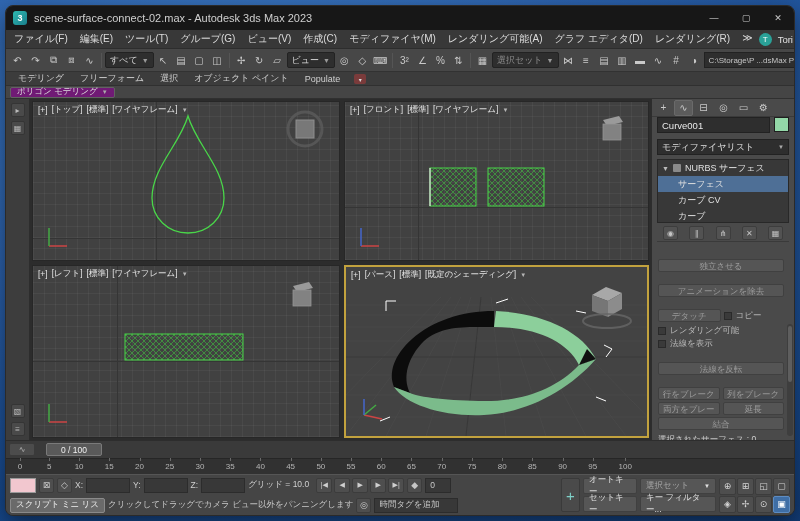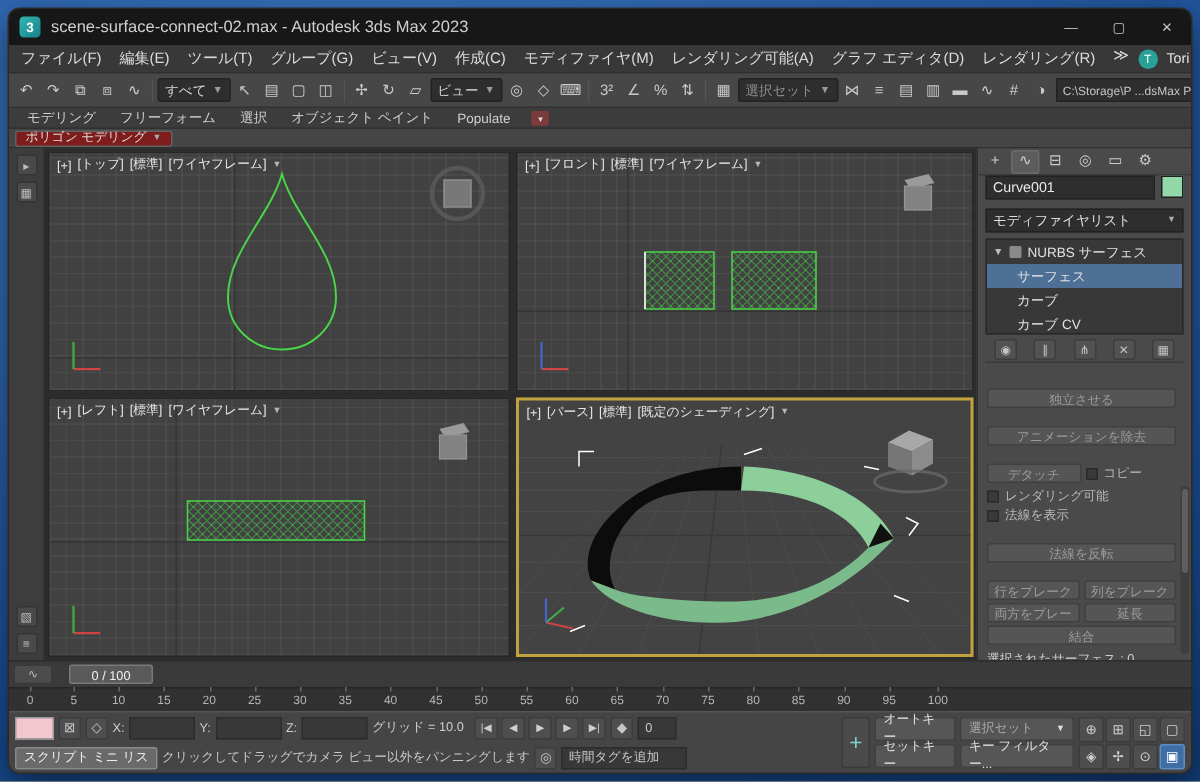--- a/index.html
+++ b/index.html
@@ -27,21 +27,21 @@
   .tsep{width:1px;height:15px;background:#383838;border-right:1px solid #555;margin:0 2px;flex:0 0 auto}
   .tdd{background:#2e2e2e;border:1px solid #222;color:#d5d5d5;font-size:9px;height:16px;display:inline-flex;align-items:center;gap:4px;padding:0 4px;border-radius:2px;flex:0 0 auto}
   .tdd .arr{font-size:7px;color:#999}
   .path-field{background:#2e2e2e;border:1px solid #222;color:#c5c5c5;font-size:8px;height:16px;display:inline-flex;align-items:center;padding:0 4px;width:106px;overflow:hidden;flex:0 0 auto}
 
   
   .ribbon-tabs{height:14px;background:#3c3c3c;border-bottom:1px solid #303030;display:flex;align-items:flex-end;color:#cfcfcf;font-size:9px;padding-left:4px;flex:0 0 auto}
   .rtab{padding:0 8px;height:13px;display:flex;align-items:center}
   .ribbon-extra{width:12px;height:10px;background:#7a3b3b;border-radius:2px;margin:0 0 1px 6px;display:flex;align-items:center;justify-content:center;color:#ddd;font-size:6px}
   .ribbon-sub{height:13px;background:#454545;border-bottom:1px solid #303030;display:flex;align-items:center;padding-left:4px;flex:0 0 auto}
-  .poly-btn{background:#7f1d1d;border:1px solid #626262;border-radius:2px;color:#ddd;font-size:8.5px;height:11px;display:flex;align-items:center;padding:0 6px;gap:4px}
+  .poly-btn{background:#701a75;border:1px solid #626262;border-radius:2px;color:#ddd;font-size:8.5px;height:11px;display:flex;align-items:center;padding:0 6px;gap:4px}
 
   
   .main{flex:1;display:flex;min-height:0}
   .left-strip{width:24px;background:#3d3d3d;border-right:1px solid #2d2d2d;display:flex;flex-direction:column;align-items:center;padding:4px 0;gap:4px}
   .strip-icon{width:14px;height:14px;background:#4a4a4a;border:1px solid #353535;border-radius:2px;color:#bbb;font-size:8px;display:flex;align-items:center;justify-content:center}
   .strip-spacer{flex:1}
   .viewports{flex:1;position:relative;background:#2c2c2c;min-width:0}
   .vp{position:absolute;background-color:#414141;border:1px solid #272727;overflow:hidden;
       background-image:repeating-linear-gradient(0deg,rgba(255,255,255,.045) 0 1px,transparent 1px 11px),repeating-linear-gradient(90deg,rgba(255,255,255,.045) 0 1px,transparent 1px 11px)}
   .vp.persp{background-image:none;background-color:#434343;border:2px solid #c2a23e}
@@ -425,23 +425,23 @@
         <div class="cp-stack">
           <div class="stack-row">
             <span class="tgl">▼</span>
             <span class="obj-ico"></span>
             <span>NURBS サーフェス</span>
           </div>
           <div>
 
               <div class="stack-row stack-child active">サーフェス</div>
 
+              <div class="stack-row stack-child">カーブ CV</div>
+
               <div class="stack-row stack-child">カーブ</div>
-
-              <div class="stack-row stack-child">カーブ CV</div>
             </div>
         </div>
         <div class="cp-stack-tools">
 
         <span class="st-icon">◉</span>
             <span class="st-icon">∥</span>
             <span class="st-icon">⋔</span>
             <span class="st-icon">✕</span>
             <span class="st-icon">▦</span>
           </div>

